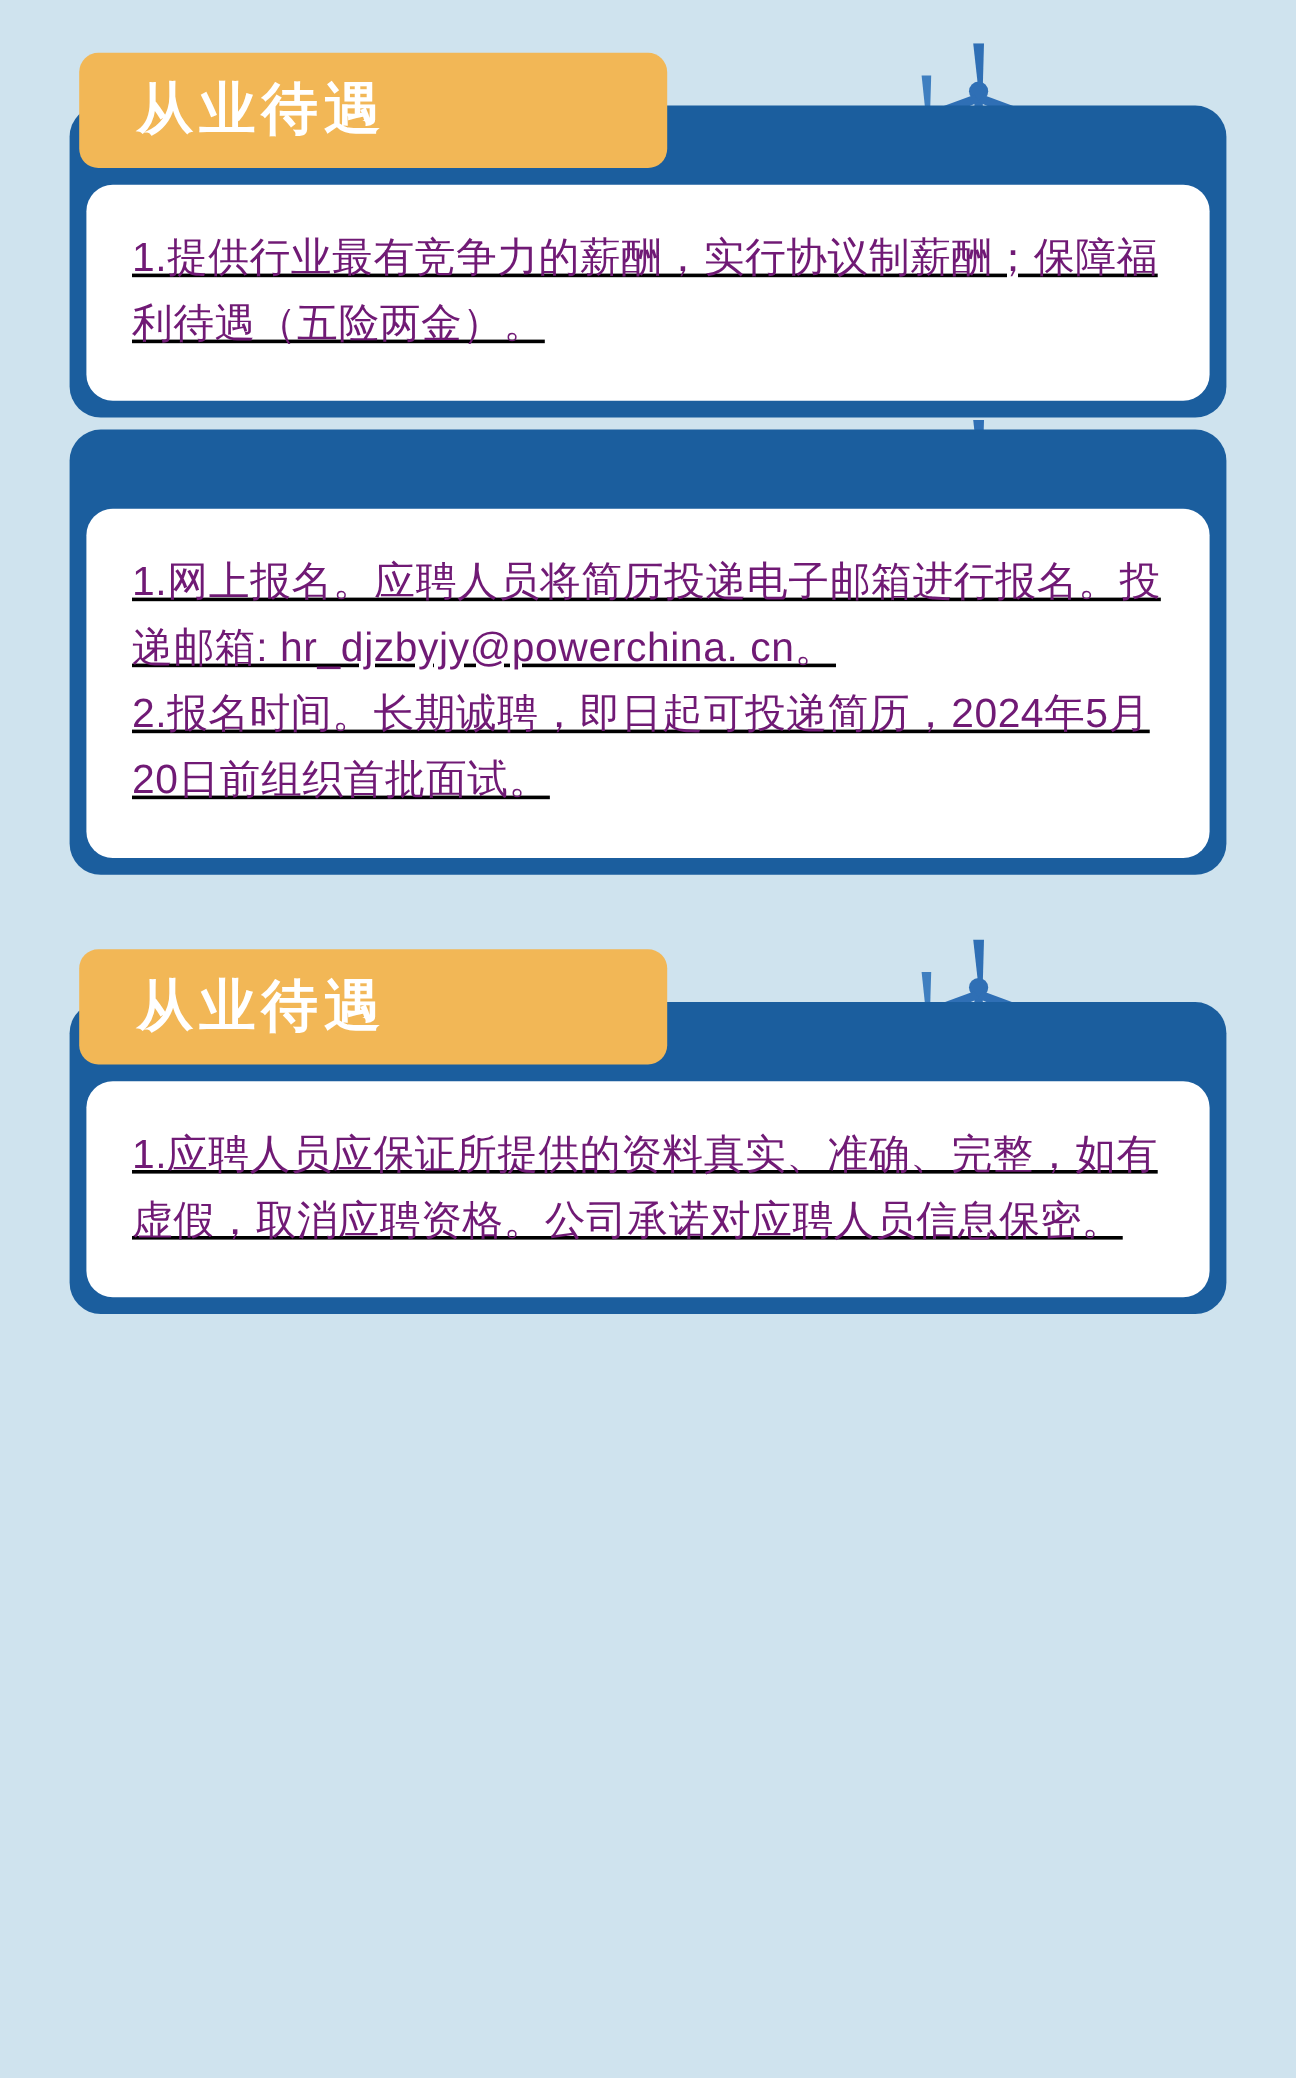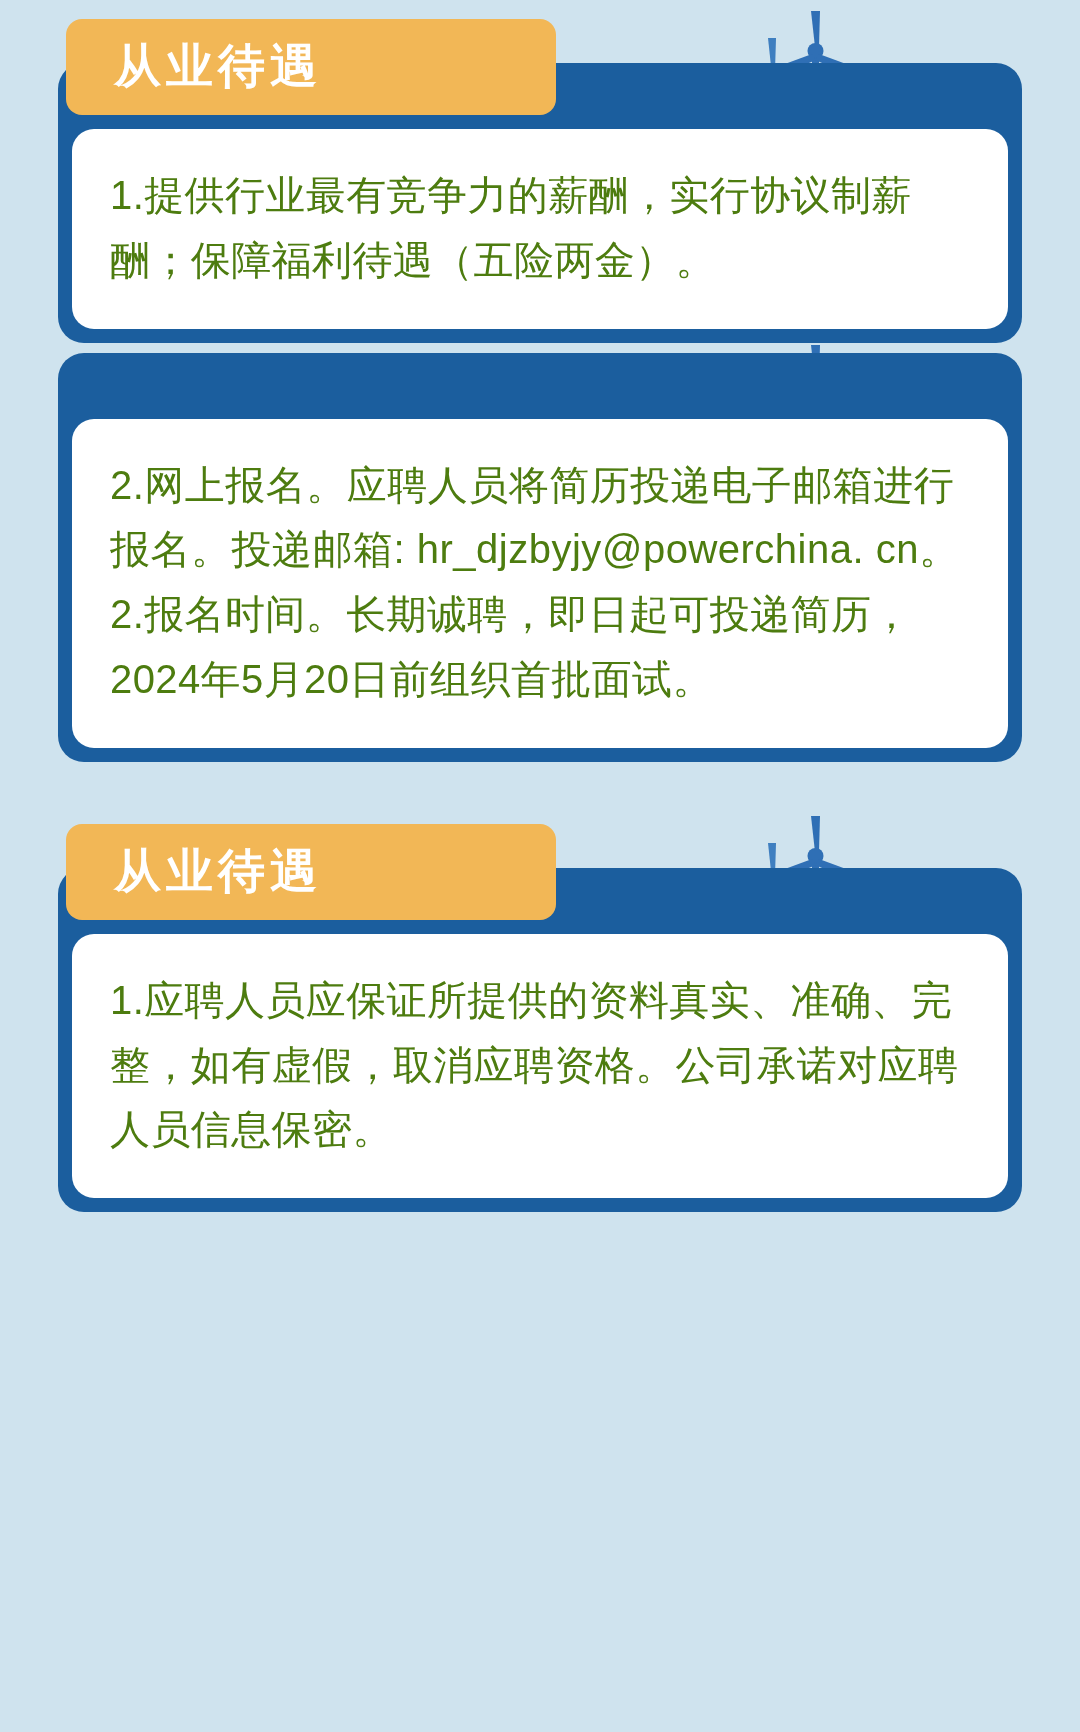--- a/index.html
+++ b/index.html
@@ -12,21 +12,22 @@
     background: #cfe3ee;
     font-family: "Liberation Sans", sans-serif;
     overflow: hidden;
     position: relative;
   }
   .page {
     position: relative;
     width: 1080px;
     height: 1732px;
     box-sizing: border-box;
-    padding: 19px 58px 40px 58px;
+    padding: 44px 58px 40px 58px;
+    text-decoration: underline;
   }
 
   .section {
     position: relative;
     margin-bottom: 62px;
   }
 
   
   .turbine {
     position: absolute;
@@ -70,22 +71,22 @@
     letter-spacing: 5px;
     border-radius: 16px;
     padding: 20px 52px 22px 48px;
     min-width: 490px;
     box-sizing: border-box;
     margin-left: 8px;
     line-height: 1.15;
   }
 
   .body-text {
-    color: #4d7c0f;
-    font-size: 40px;
+    color: #701a75;
+    font-size: 34px;
     line-height: 1.62;
     letter-spacing: 0.4px;
   }
   .body-text p {
     margin: 0;
   }
   .mail {
     letter-spacing: 0.5px;
   }
 
@@ -140,21 +141,21 @@
           <circle cx="60" cy="64" r="7"></circle>
           <path d="M59.5 60 L56 27 L64 27 L63 60 Z"></path>
           <path d="M57 67 L25 79 L28 86 L60 72 Z"></path>
           <path d="M63 67 L95 79 L92 86 L60 72 Z"></path>
         </g>
       </svg>
     </div>
     <div class="card-wrap">
       <div class="frame">
         <div class="inner body-text">
-          <p class="mail">2.网上报名。应聘人员将简历投递电子邮箱进行报名。投递邮箱: hr_djzbyjy@powerchina. cn。</p>
+          <p class="mail">1.网上报名。应聘人员将简历投递电子邮箱进行报名。投递邮箱: hr_djzbyjy@powerchina. cn。</p>
           <p>2.报名时间。长期诚聘，即日起可投递简历，2024年5月20日前组织首批面试。</p>
         </div>
       </div>
     </div>
   </div>
 
   <div class="section">
     <div class="turbine">
       <svg viewBox="0 0 160 175" width="160" height="175" aria-hidden="true">
         <g fill="#2f6fb5">

